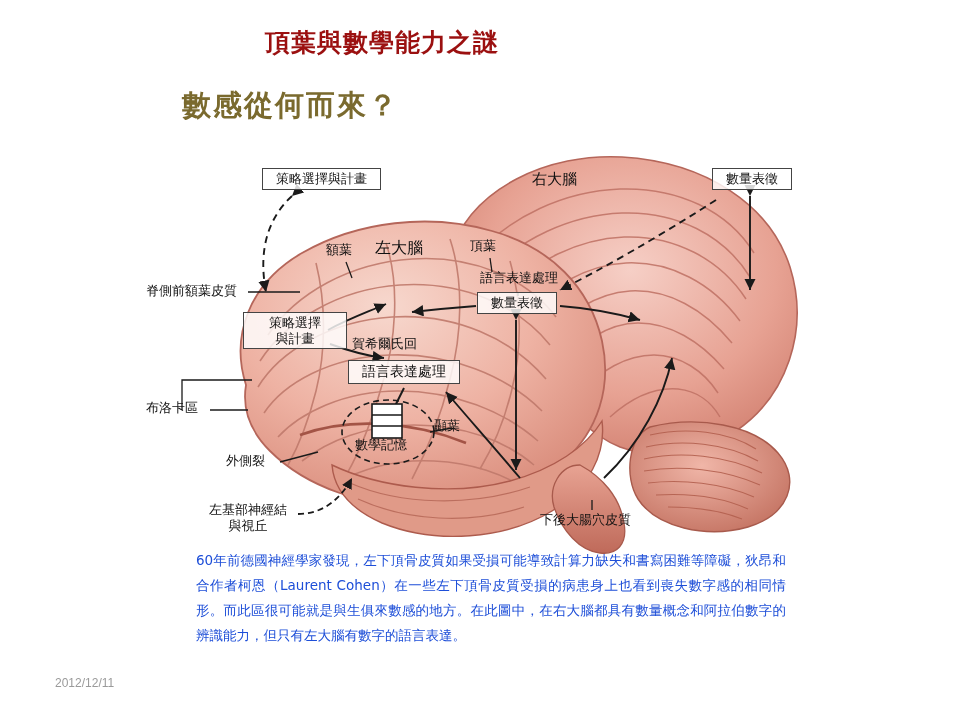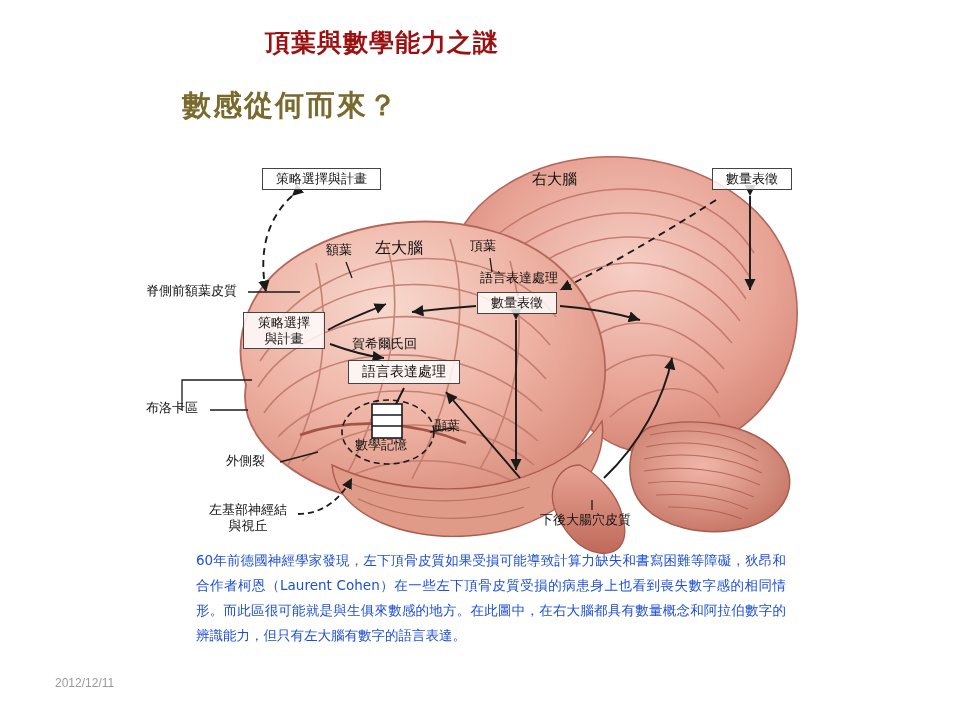--- a/index.html
+++ b/index.html
@@ -297,21 +297,21 @@
   </div>
 
   <div class="lbl plain" style="left:146px; top:283px;">
     <span>脊側前額葉皮質</span>
   </div>
 
   <div class="lbl boxed" style="left:477px; top:292px;">
     <span>數量表徵</span>
   </div>
 
-  <div class="lbl boxed two-line" style="left:243px; top:312px; width:82px;">
+  <div class="lbl boxed two-line" style="left:243px; top:312px; width:104px;">
     <span style="white-space:pre-line;">策略選擇
 與計畫</span>
   </div>
 
 
   <div class="lbl plain" style="left:352px; top:336px;">
     <span>賀希爾氏回</span>
   </div>
 
   <div class="lbl boxed" style="left:348px; top:360px; font-size:14px;">

